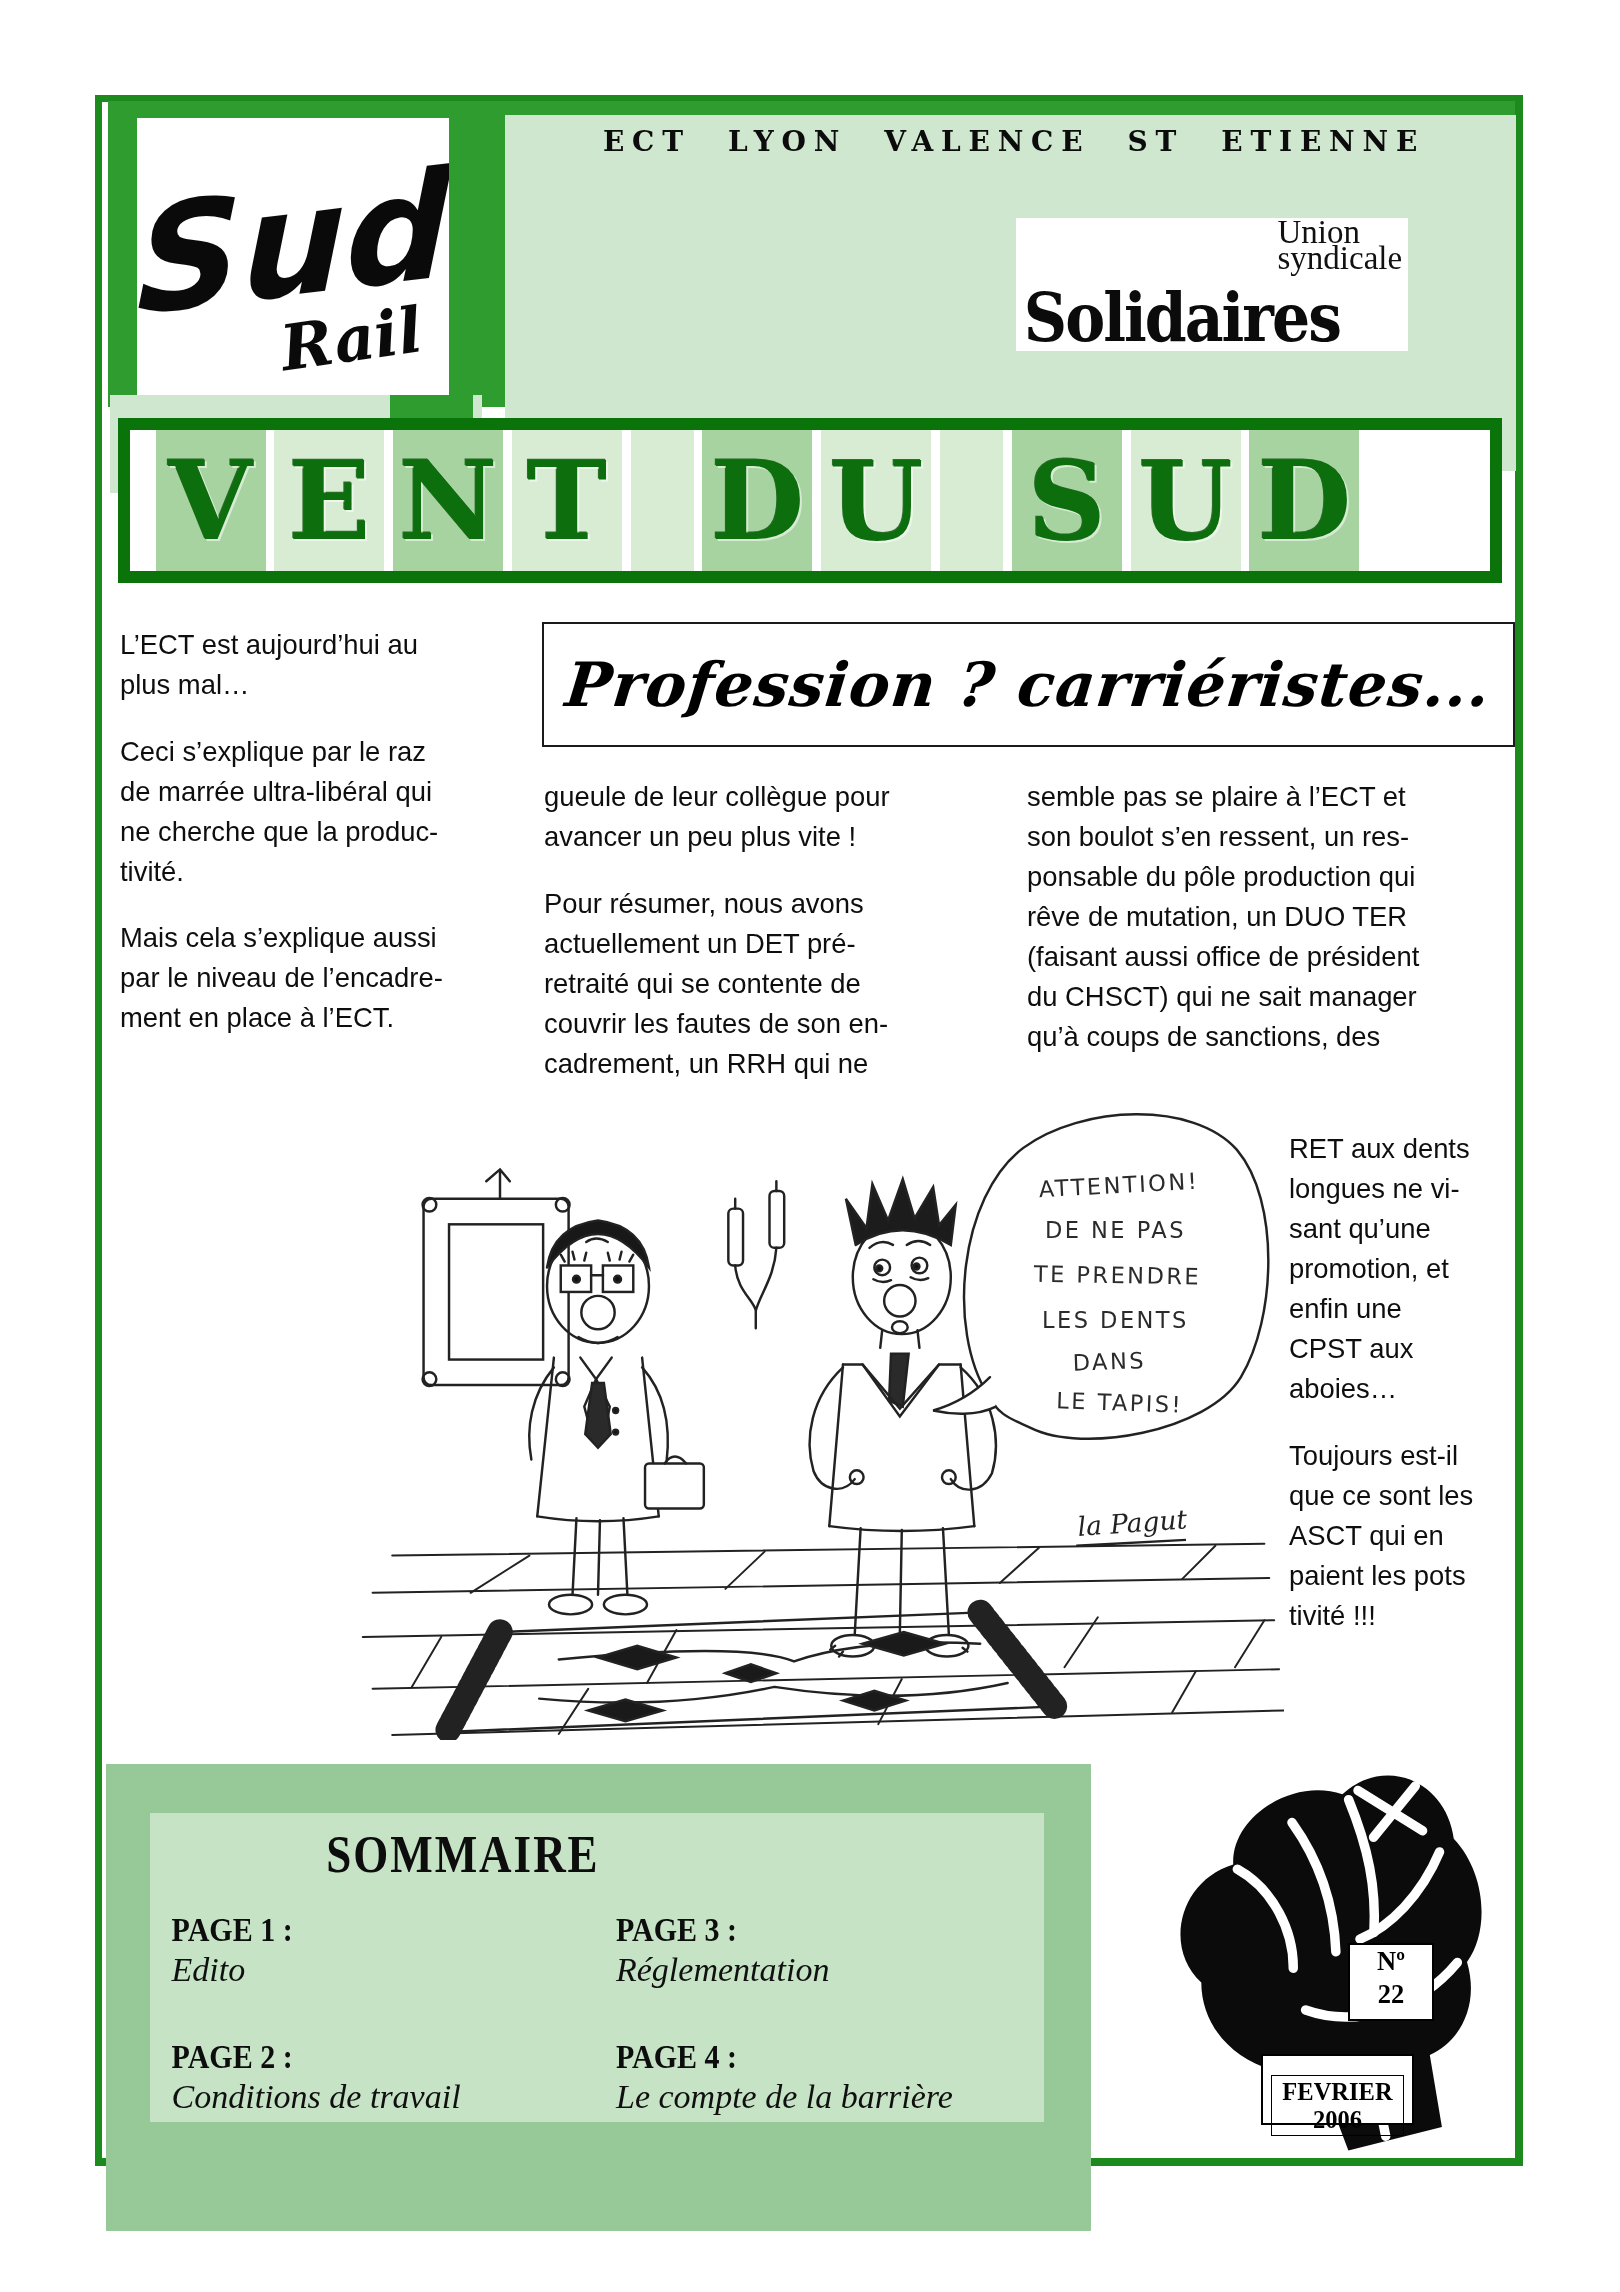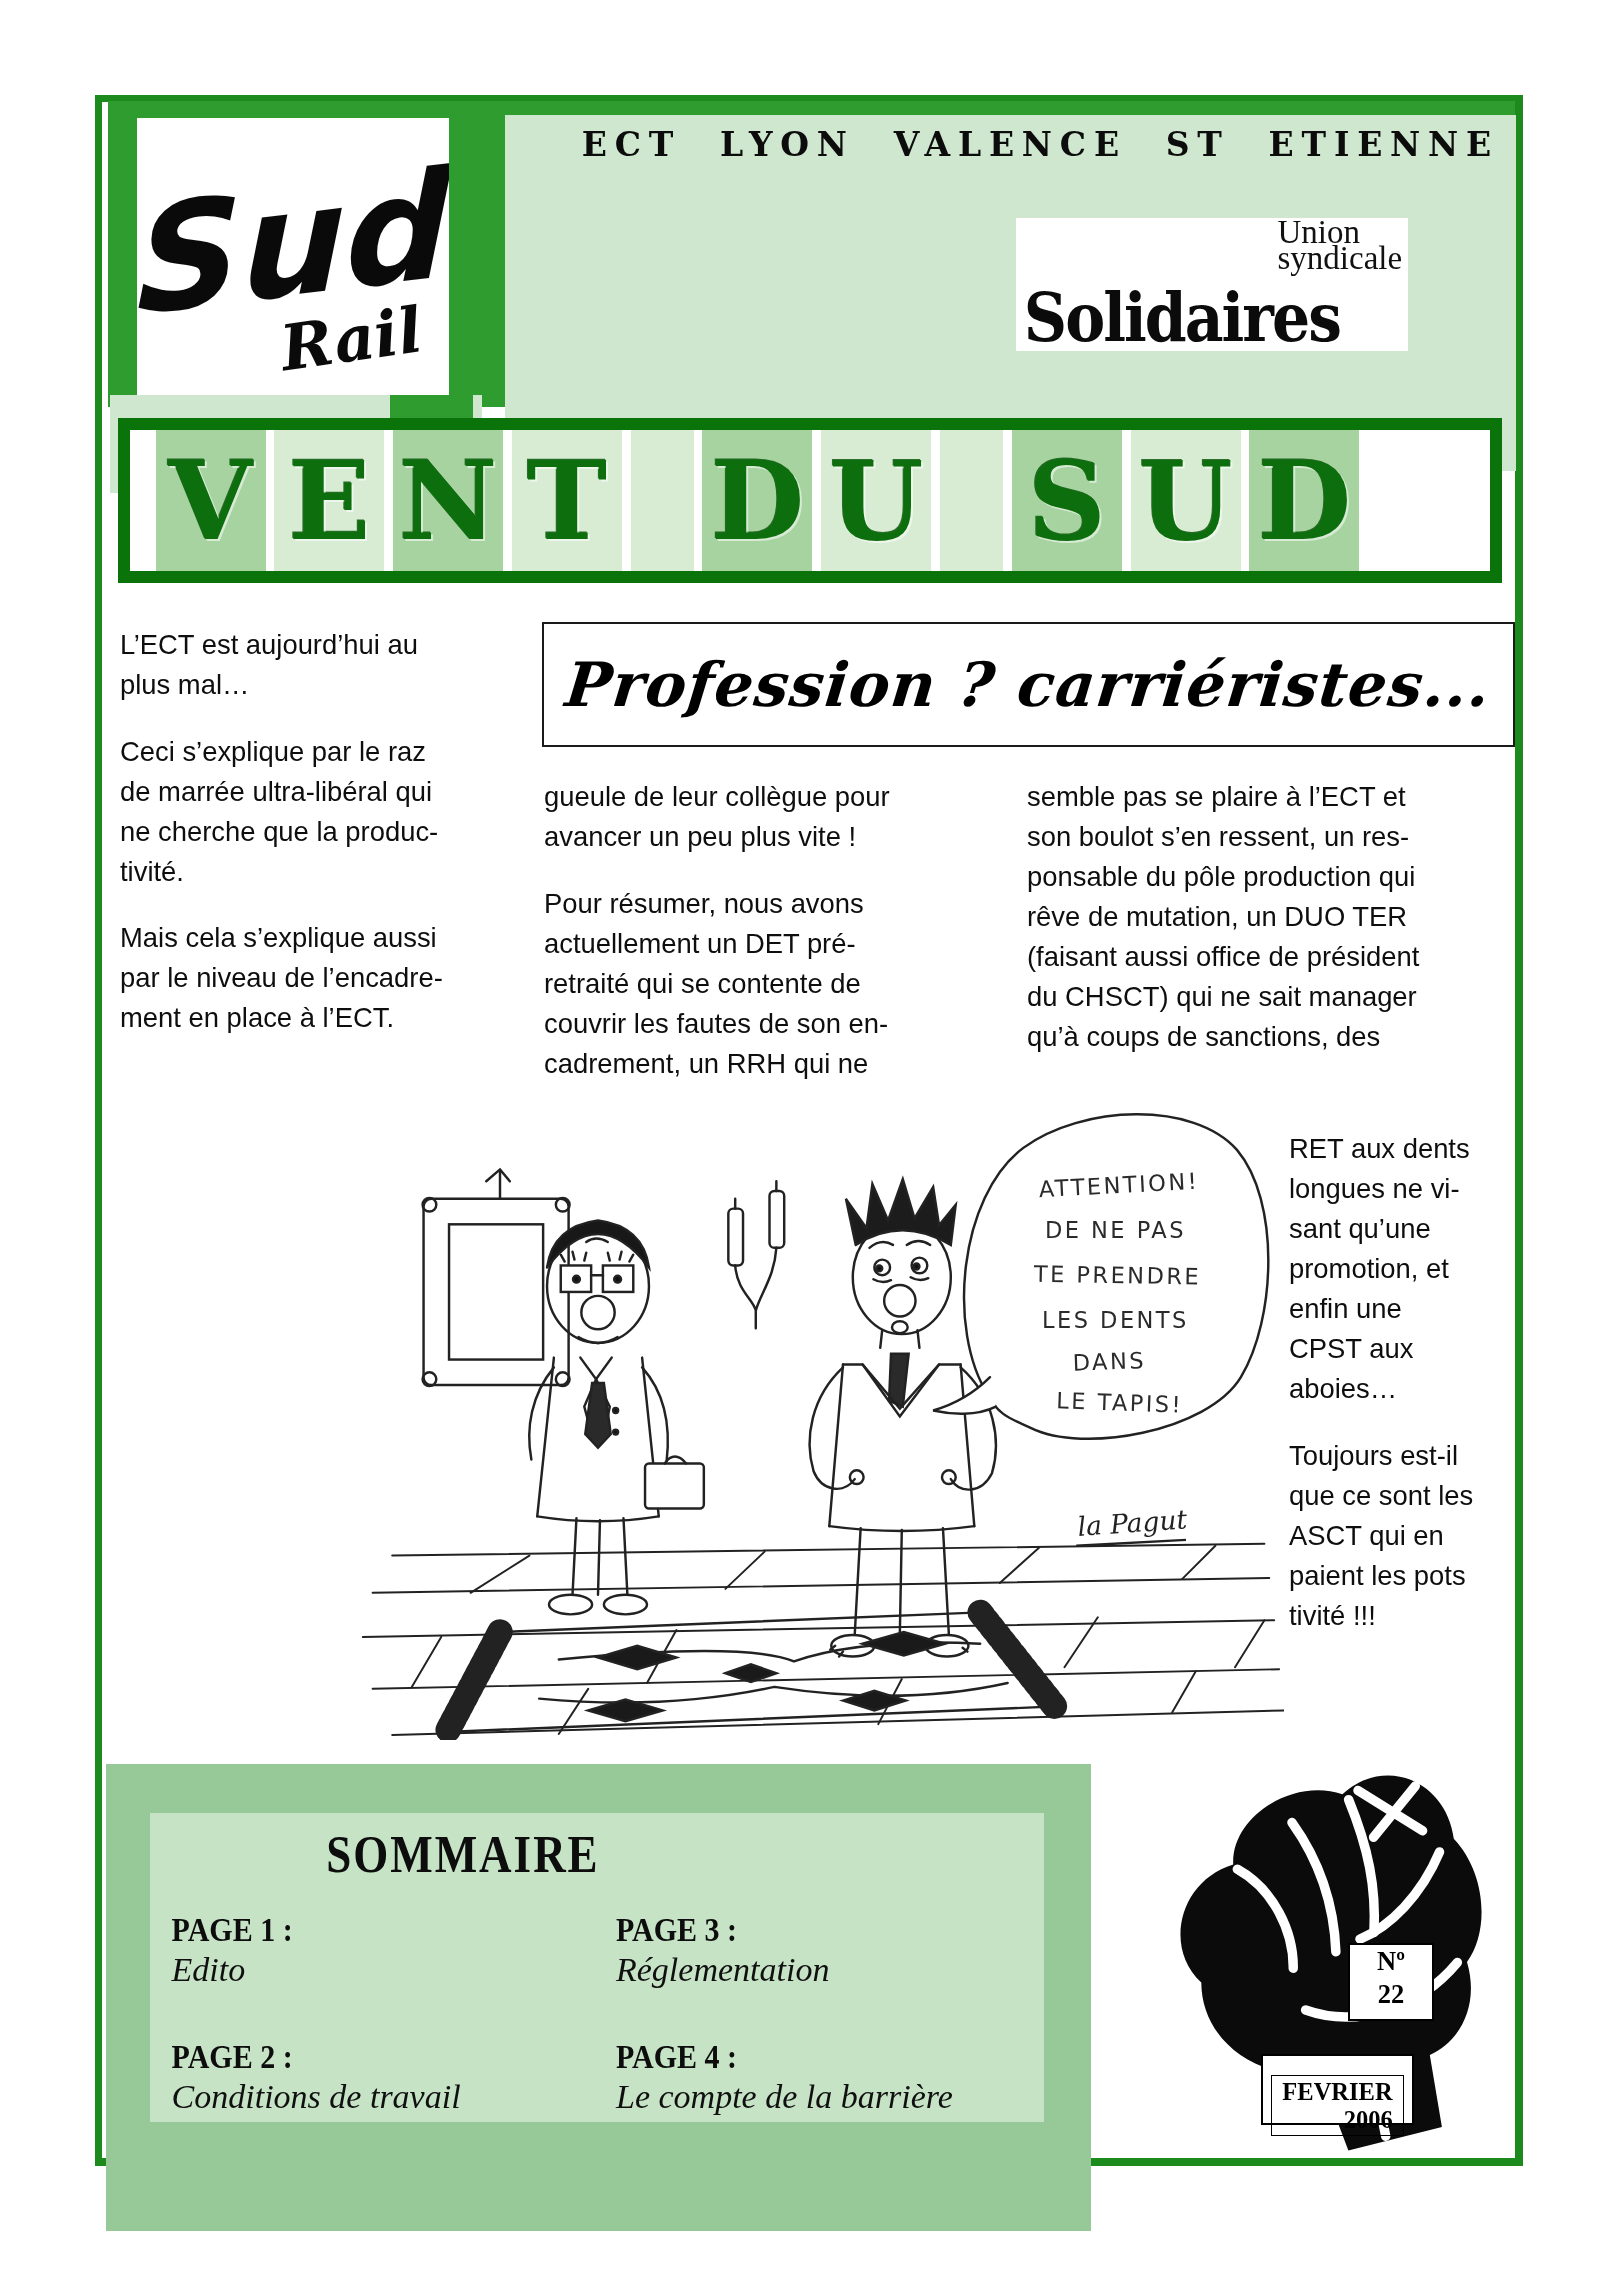--- a/index.html
+++ b/index.html
@@ -12,22 +12,22 @@
   .b-left{left:95px;top:95px;width:6.9px;height:2071px;background:#1d8a1d;}
   .b-right{left:1515px;top:95px;width:7.8px;height:2071px;background:#1d8a1d;}
   .b-bottom{left:95px;top:2158px;width:1428px;height:7.8px;background:#1d8a1d;}
 
   
   .band{left:108px;top:101px;width:1407px;height:306px;background:#2f9c2f;}
   .panel{left:505px;top:115px;width:1011px;height:356px;background:#cfe7cf;}
   .deco-pale{left:110px;top:395px;width:372px;height:98px;background:#cfe7cf;}
   .deco-green{left:390px;top:392px;width:83px;height:29px;background:#2f9c2f;}
   .sudbox{left:137px;top:118px;width:312px;height:277px;background:#fff;}
-  .region-title{left:529px;top:125px;width:970px;text-align:right;
-     font-family:"DejaVu Serif",serif;font-weight:900;font-size:33px;letter-spacing:7.8px;
+  .region-title{left:529px;top:125px;width:970px;text-align:center;
+     font-family:"DejaVu Serif",serif;font-weight:900;font-size:28px;letter-spacing:7.8px;
      word-spacing:19.6px;color:#0c0c0c;white-space:nowrap;}
   .solbox{left:1016px;top:218px;width:392px;height:133px;background:#fff;}
   .sol-union{position:absolute;right:5.9px;top:2px;font-family:"Liberation Serif",serif;
      font-size:33px;line-height:25.5px;color:#111;text-align:left;}
   .sol-name{position:absolute;left:7.8px;bottom:-5.9px;font-family:"DejaVu Serif",serif;
      font-weight:900;font-size:60px;letter-spacing:-2px;color:#0b0b0b;
      transform:scaleY(1.12);transform-origin:bottom left;}
 
   
   .banner{left:118px;top:418px;width:1384px;height:165px;background:#ffffff;
@@ -72,21 +72,21 @@
   .pos-r2c1{left:21.6px;top:225px;} .pos-r2c2{left:466px;top:225px;}
 
   
   .fist-wrap{left:1145px;top:1757px;width:368px;height:397px;background:#fff;}
   .numbox{position:absolute;left:203px;top:186px;width:86px;height:78px;background:#fff;
      border:2px solid #000;box-sizing:border-box;text-align:center;
      font-family:"Liberation Serif",serif;font-weight:bold;font-size:26.5px;line-height:33px;color:#000;}
   .datebox{position:absolute;left:116px;top:297px;width:153px;height:71px;background:#fff;
      border:2.9px solid #000;box-sizing:border-box;display:flex;flex-direction:column;
      align-items:center;justify-content:center;}
-  .datebox .inner{border:1px solid #000;padding:2px 10px;text-align:right;
+  .datebox .inner{border:1px solid #000;padding:2px 10px;text-align:center;
      font-family:"Liberation Serif",serif;font-weight:bold;font-size:24.5px;line-height:27.4px;color:#000;margin-top:32px;}
 </style>
 </head>
 <body>
 
 <div class="page">
 
   <div class="abs b-top"></div>
   <div class="abs b-left"></div>
   <div class="abs b-right"></div>

